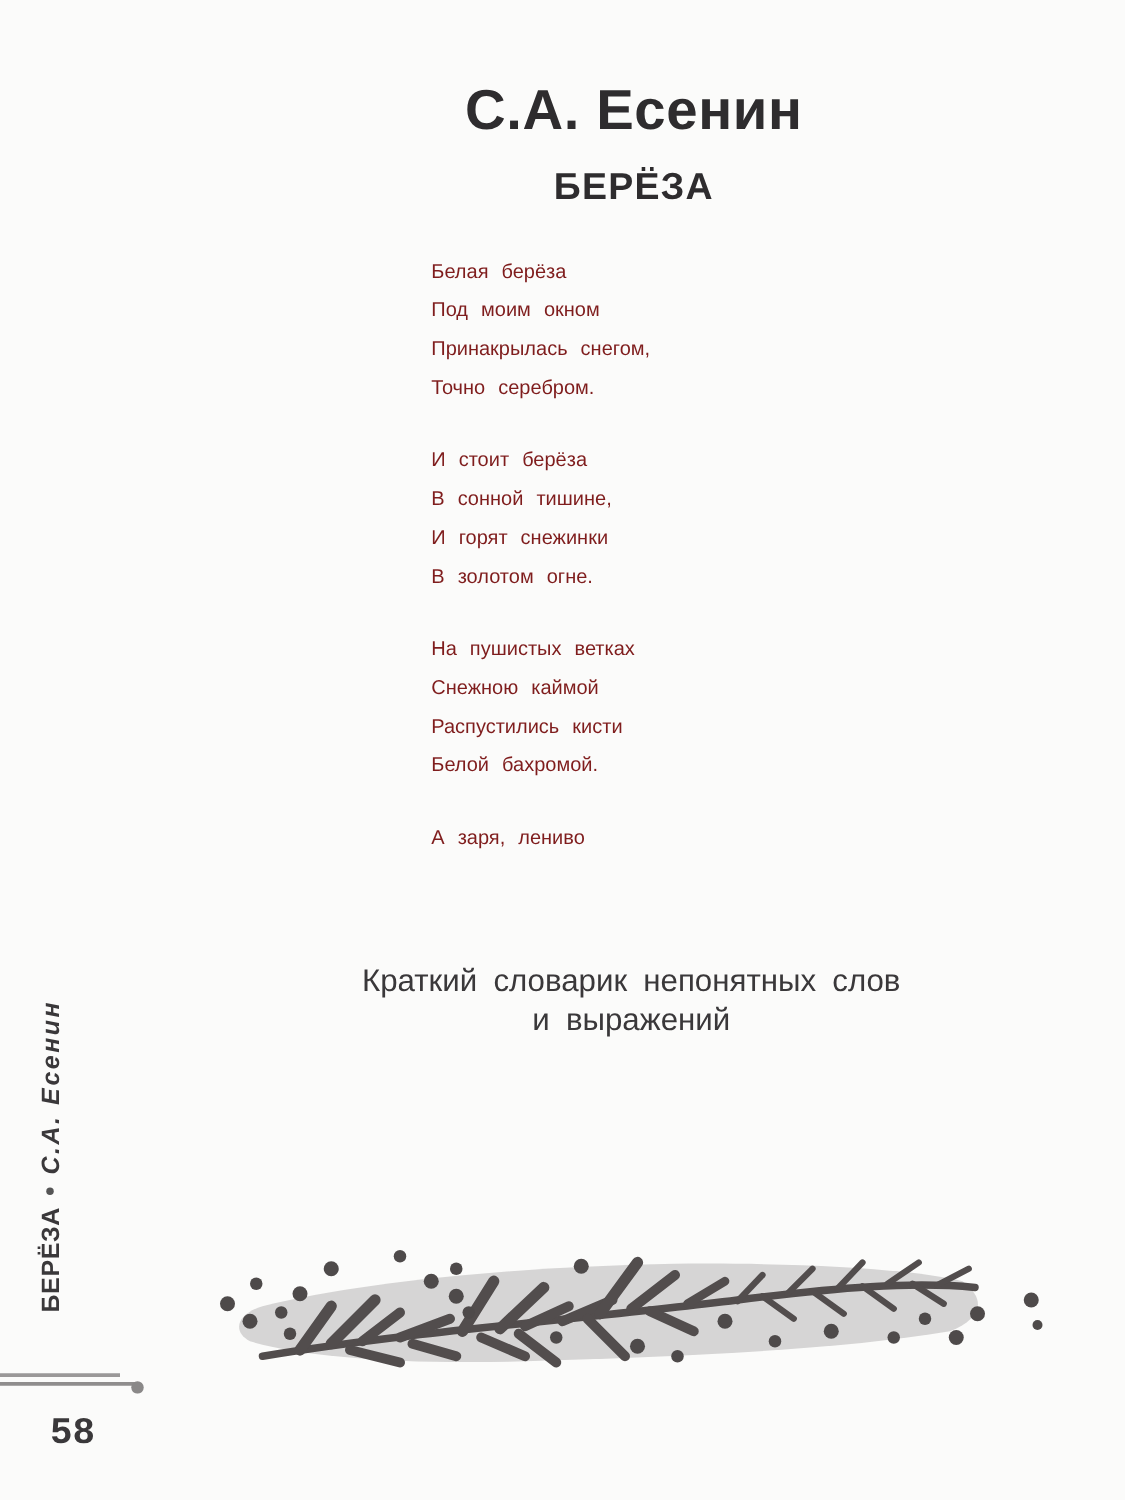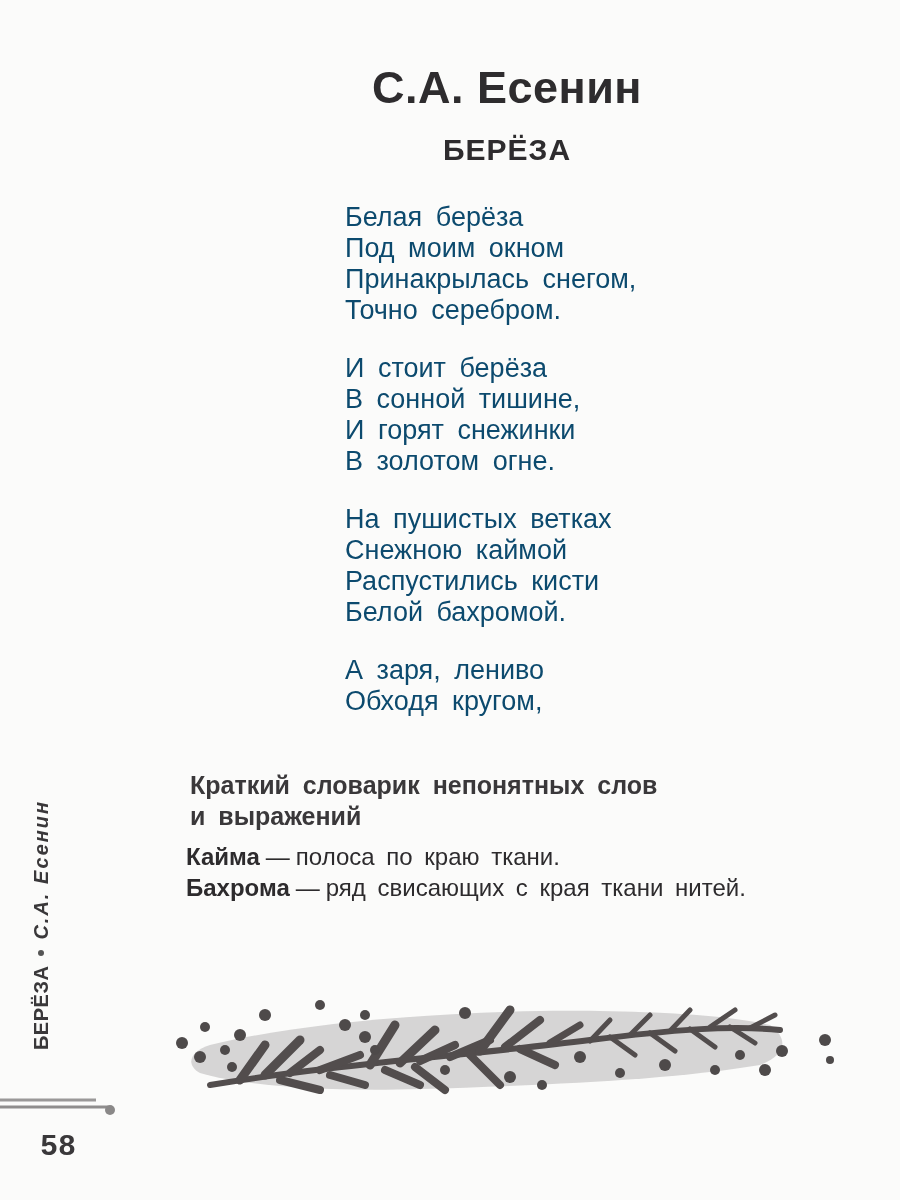--- a/index.html
+++ b/index.html
@@ -45,33 +45,33 @@
     .poem {
       position: absolute;
       left: 345px;
       top: 202px;
       width: 320px;
     }
     .stanza {
       margin: 0 0 27px 0;
     }
     .line {
-      font-size: 27px;
+      font-size: 16px;
       line-height: 31px;
       word-spacing: 6px;
       white-space: nowrap;
-      color: #0c4a6e;
+      color: #7f1d1d;
     }
     .dict-title {
       position: absolute;
       left: 190px;
       top: 770px;
       width: 630px;
-      text-align: left;
-      font-weight: bold;
+      text-align: center;
+      font-weight: normal;
       font-size: 25px;
       line-height: 31px;
       word-spacing: 6px;
       color: #3a383a;
     }
     .dict {
       position: absolute;
       left: 186px;
       top: 841px;
       width: 690px;
@@ -163,37 +163,28 @@
       <div class="line">В  золотом  огне.</div>
     </div>
     <div class="stanza">
       <div class="line">На  пушистых  ветках</div>
       <div class="line">Снежною  каймой</div>
       <div class="line">Распустились  кисти</div>
       <div class="line">Белой  бахромой.</div>
     </div>
     <div class="stanza">
       <div class="line">А  заря,  лениво</div>
-      <div class="line">Обходя  кругом,</div>
     </div>
   </div>
 
   <div class="dict-title">
     <div>Краткий  словарик  непонятных  слов</div>
     <div>и  выражений</div>
   </div>
 
-  <div class="dict">
-    <div class="dict-entry">
-      <span class="dict-term">Кайма</span><span class="dict-dash">—</span><span>полоса  по  краю  ткани.</span>
-    </div>
-    <div class="dict-entry">
-      <span class="dict-term">Бахрома</span><span class="dict-dash">—</span><span>ряд  свисающих  с  края  ткани  нитей.</span>
-    </div>
-  </div>
 
   <svg class="ornament" viewBox="0 0 670 120" xmlns="http://www.w3.org/2000/svg">
 
     <path d="M40 60 C 120 40, 250 28, 370 26 C 470 25, 560 30, 600 40 C 620 55, 615 70, 590 80 C 500 95, 380 100, 250 104 C 150 107, 70 100, 30 88 C 15 80, 20 66, 40 60 Z" fill="#cfcece" opacity="0.85"></path>
 
     <g stroke="#524d4d" stroke-linecap="round" fill="none">
       <path d="M40 100 C 160 80, 300 70, 420 55 C 500 45, 560 40, 610 45" stroke-width="6"></path>
 
       <path d="M70 95 L 95 60" stroke-width="9"></path>
       <path d="M95 90 L 130 55" stroke-width="9"></path>

